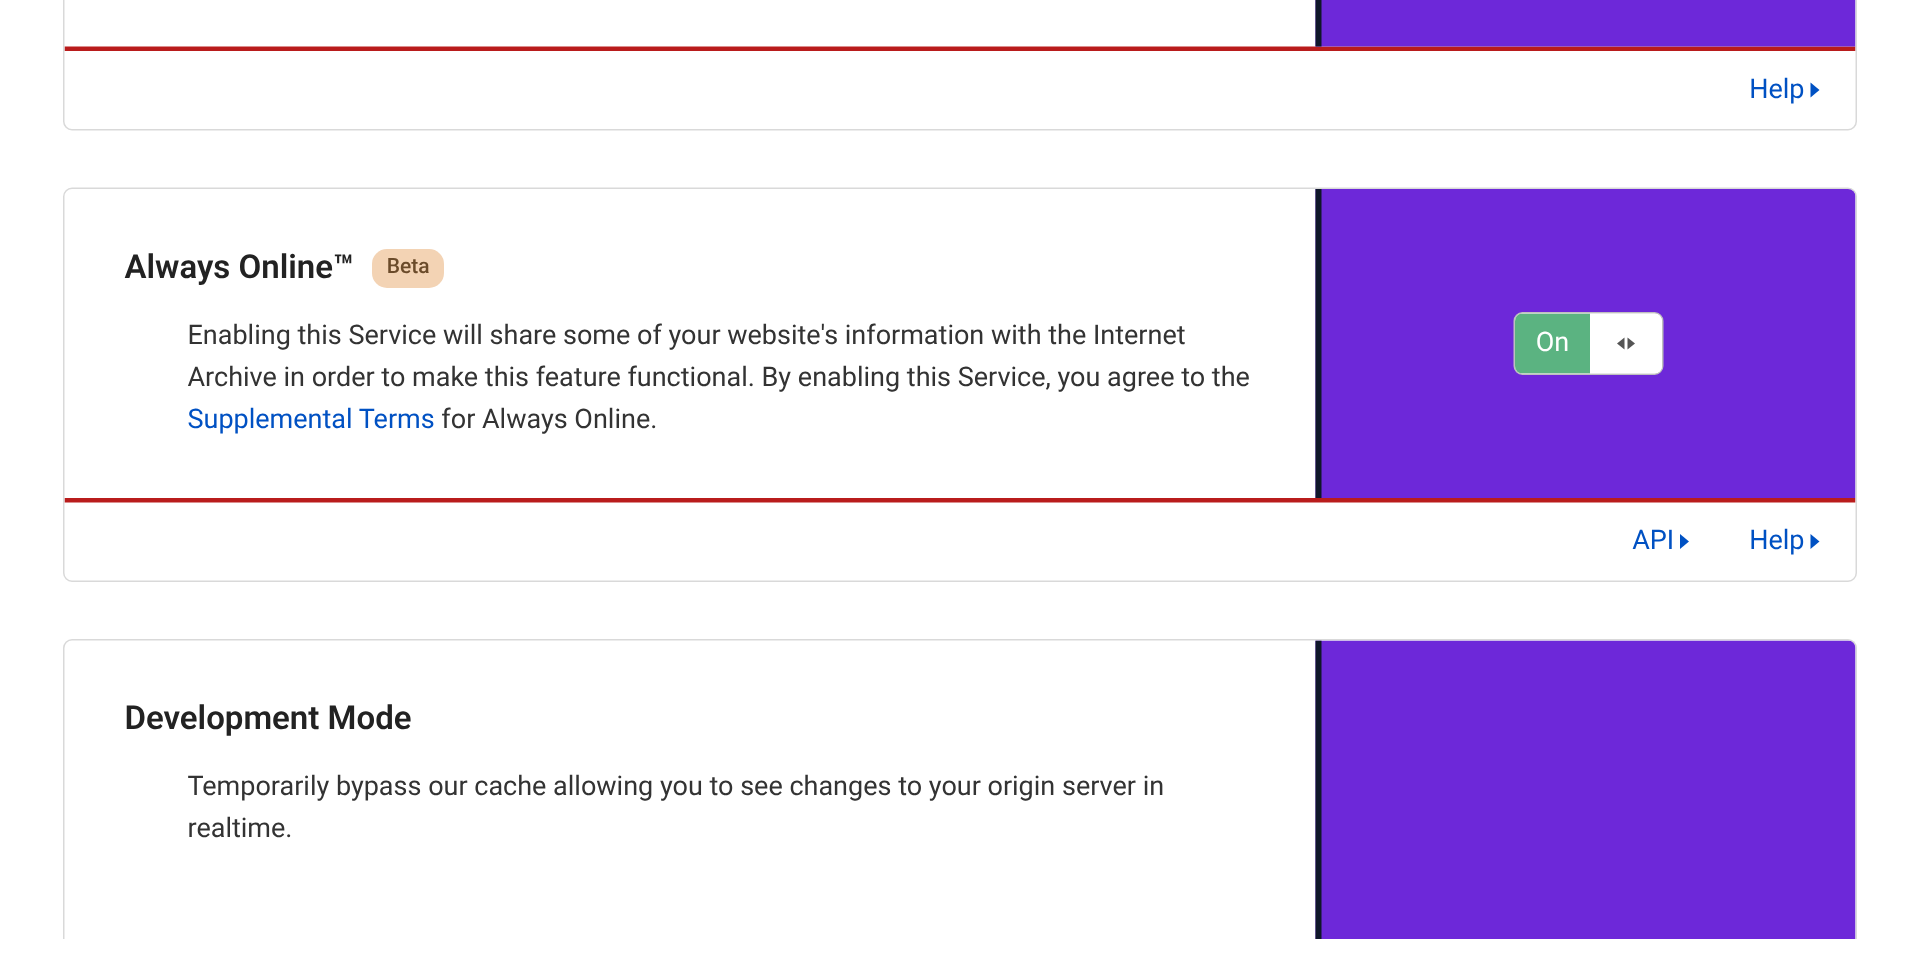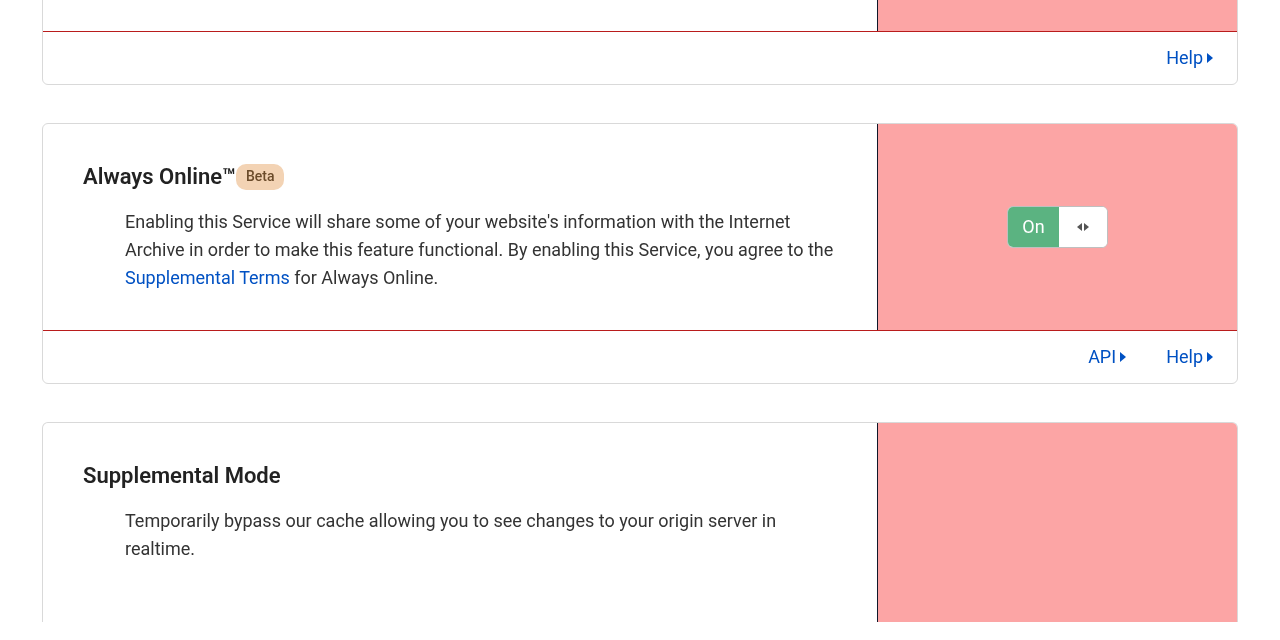--- a/index.html
+++ b/index.html
@@ -22,40 +22,41 @@
   .card-body {
     display: flex;
     min-height: 60px;
   }
   .card-left {
     flex: 1;
     padding: 36px 40px 38px 40px;
   }
   .card-right {
     width: 360px;
-    background: #fca5a5;
-    border-left: 1px solid #0f172a;
+    background: #6d28d9;
+    border-left: 4px solid #0f172a;
     display: flex;
     align-items: center;
     justify-content: center;
   }
   .card-footer {
-    border-top: 1px solid #b91c1c;
+    border-top: 3px solid #b91c1c;
     display: flex;
     justify-content: flex-end;
     align-items: center;
     gap: 40px;
     padding: 12px 24px;
     min-height: 48px;
   }
   h2 {
     font-size: 22px;
     font-weight: 600;
     display: inline-flex;
     align-items: center;
+    gap: 12px;
     margin-bottom: 14px;
     color: #222;
   }
   .badge {
     background: #f3d3b4;
     color: #6b4b2a;
     font-size: 14px;
     font-weight: 500;
     padding: 2px 10px;
     border-radius: 10px;
@@ -162,21 +163,21 @@
         <span>Help</span>
         <span class="caret-right"></span>
       </span>
     </div>
   </div>
 
   <div class="card" style="margin-bottom:0;border-bottom:none;border-bottom-left-radius:0;border-bottom-right-radius:0;">
     <div class="card-body">
       <div class="card-left" style="padding-bottom:60px;">
         <h2>
-          <span>Supplemental Mode</span>
+          <span>Development Mode</span>
         </h2>
         <p>Temporarily bypass our cache allowing you to see changes to your origin server in realtime.</p>
       </div>
       <div class="card-right" style="align-items:flex-end;padding-bottom:0;">
         
       </div>
     </div>
   </div>
 
 </div>

